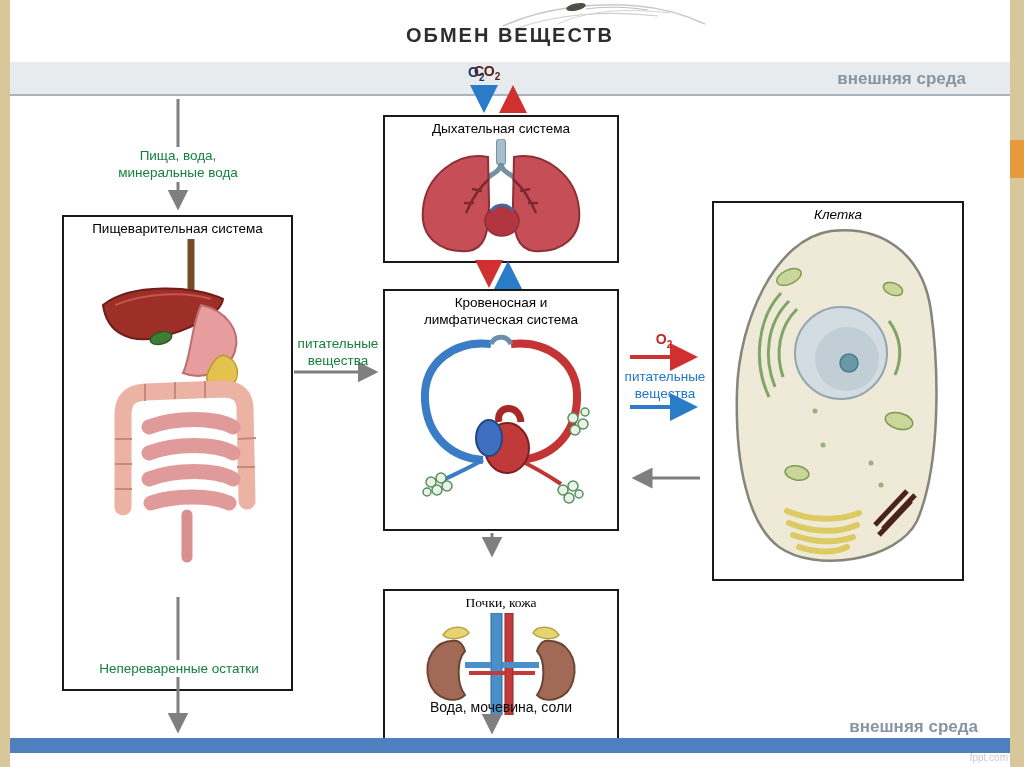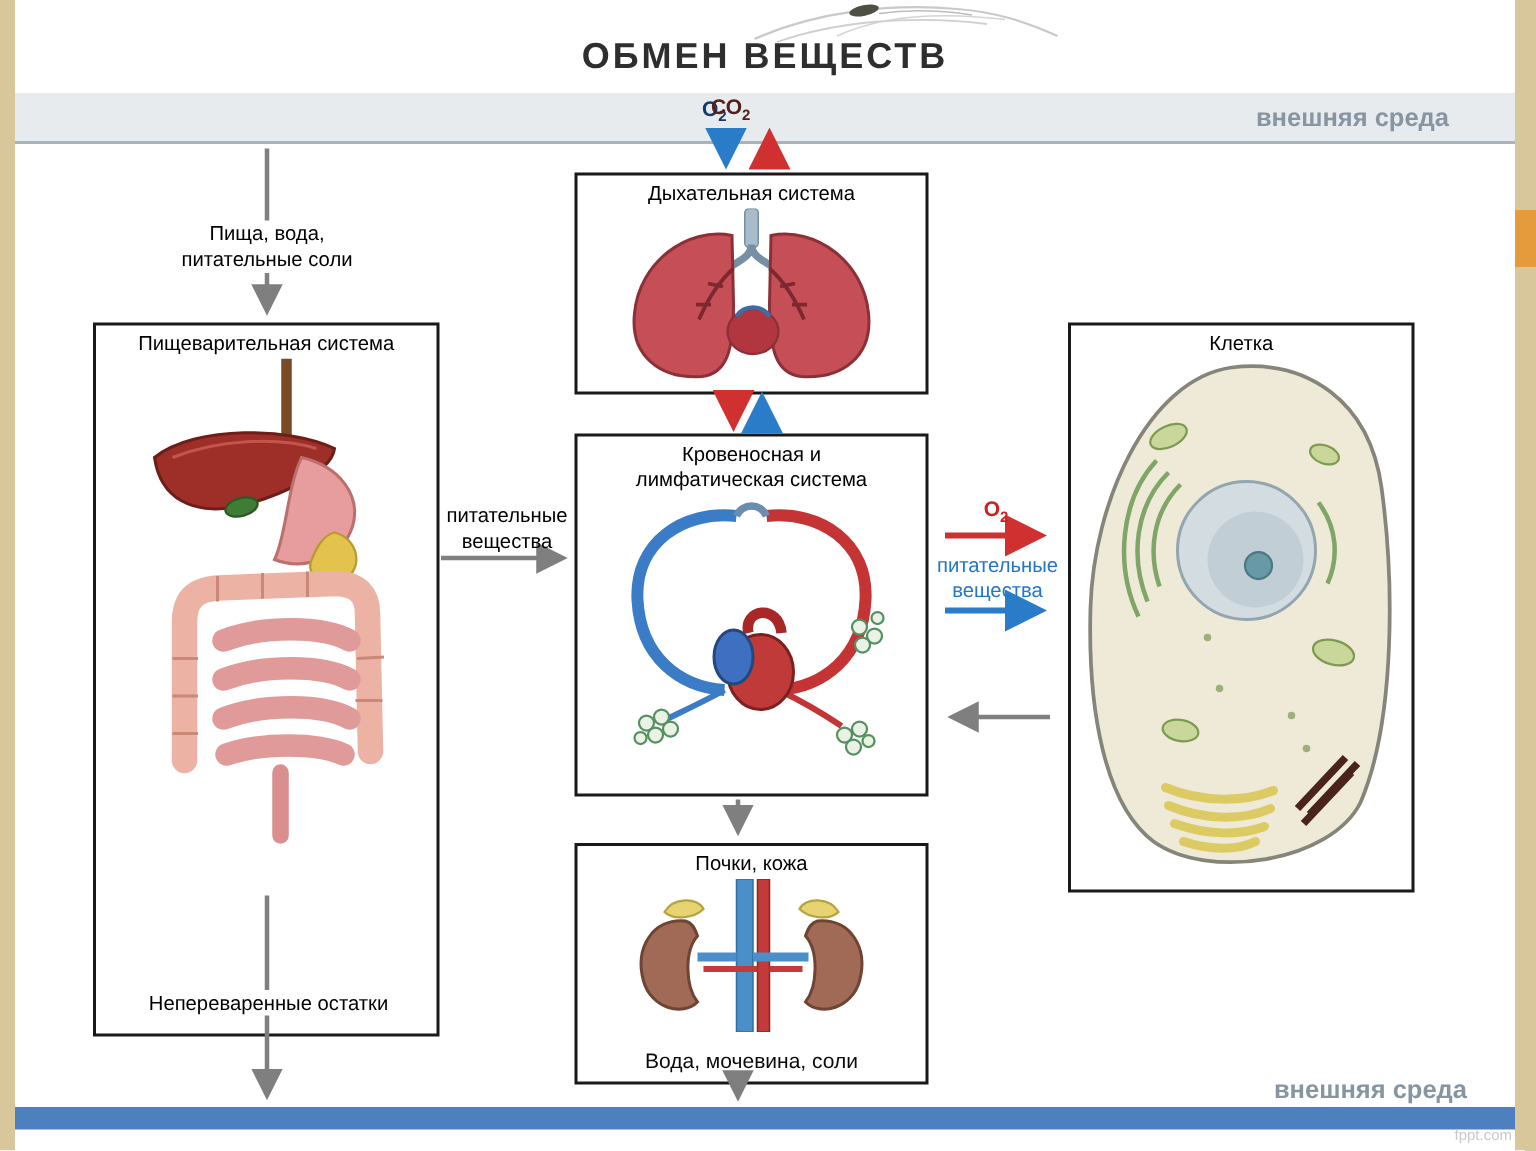--- a/index.html
+++ b/index.html
@@ -5,45 +5,45 @@
   * { box-sizing: border-box; margin: 0; padding: 0; }
   body { background:#fff; }
   .slide { position:relative; width:1024px; height:767px; background:#fff;
            font-family:"Liberation Sans","DejaVu Sans",sans-serif; overflow:hidden; }
   .abs { position:absolute; }
 
   .strip-left  { left:0; top:0; width:10px; height:767px; background:#d7c79b; }
   .strip-right { right:0; top:0; width:14px; height:767px; background:#d7c79b; }
   .accent-orange { right:0; top:140px; width:14px; height:38px; background:#e59b3c; }
 
-  .title { left:10px; right:14px; top:24px; text-align:center; font-size:24px;
+  .title { left:10px; right:14px; top:24px; text-align:center; font-size:20px;
            font-weight:bold; letter-spacing:2px; color:#2e2e2e; }
 
   .env-band { left:10px; right:14px; top:62px; height:34px; background:#e7ebee;
               border-bottom:2px solid #a8b3bb; }
   .env-band span { position:absolute; right:44px; top:7px; font-size:17px;
                    font-weight:bold; color:#8795a3; }
 
   .gas { font-size:14px; font-weight:bold; z-index:5; }
   .gas sub { font-size:10px; }
   .o2top  { left:468px; top:64px; color:#16386b; }
   .co2top { left:474px; top:63px; color:#53201c; }
 
   .box { position:absolute; background:#fff; border:2px solid #191919; }
   .box-label { text-align:center; font-size:13.5px; color:#000; padding-top:4px; line-height:1.25; }
   .box-resp { left:383px; top:115px; width:236px; height:148px; }
   .box-circ { left:383px; top:289px; width:236px; height:242px; }
   .box-dig  { left:62px;  top:215px; width:231px; height:476px; }
-  .box-cell { left:712px; top:215px; width:231px; height:380px; }
-  .box-kid  { left:383px; top:562px; width:236px; height:161px; }
+  .box-cell { left:712px; top:201px; width:252px; height:380px;font-style:italic; }
+  .box-kid  { left:383px; top:589px; width:236px; height:161px;font-family:Liberation Serif, serif; }
   .ill { display:block; margin:1px auto 0; }
 
   .arrows { left:0; top:0; width:1024px; height:767px; pointer-events:none; z-index:4; }
 
-  .flabel { position:absolute; text-align:center; font-size:13.5px; color:#000000;
+  .flabel { position:absolute; text-align:center; font-size:13.5px; color:#15803d;
             line-height:1.28; z-index:6; }
   .food      { left:88px;  top:147px; width:180px; background:#fff; }
   .nutr-gray { left:292px; top:335px; width:92px; }
   .o2cell    { left:630px; top:331px; width:68px; color:#cc2222; font-weight:bold; font-size:14px; }
   .o2cell sub{ font-size:10px; }
   .nutr-blue { left:619px; top:368px; width:92px; color:#2277cc; }
   .decay     { left:619px; top:436px; width:92px; }
   .undig     { left:84px;  top:660px; width:190px; background:#fff; }
   .urine     { left:395px; top:699px; width:212px; color:#0a0a0a; font-size:14px; }
 
@@ -233,21 +233,21 @@
     <line x1="294" y1="372" x2="374" y2="372" stroke="#7f7f7f" stroke-width="3" marker-end="url(#ah-g)"></line>
     <line x1="630" y1="357" x2="692" y2="357" stroke="#d03030" stroke-width="4" marker-end="url(#ah-r)"></line>
     <line x1="630" y1="407" x2="692" y2="407" stroke="#2a7cc8" stroke-width="4" marker-end="url(#ah-b)"></line>
     <line x1="700" y1="478" x2="636" y2="478" stroke="#7f7f7f" stroke-width="3" marker-end="url(#ah-g)"></line>
     <line x1="492" y1="533" x2="492" y2="553" stroke="#7f7f7f" stroke-width="3" marker-end="url(#ah-g)"></line>
     <line x1="492" y1="716" x2="492" y2="730" stroke="#7f7f7f" stroke-width="3" marker-end="url(#ah-g)"></line>
   </svg>
 
   <div class="flabel food">
     <div>Пища, вода,</div>
-    <div>питательные соли</div>
+    <div>минеральные вода</div>
   </div>
 
   <div class="flabel nutr-gray">
     <div>питательные</div>
     <div>вещества</div>
   </div>
 
   <div class="flabel o2cell">
     <span>О</span><sub>2</sub>
   </div>

